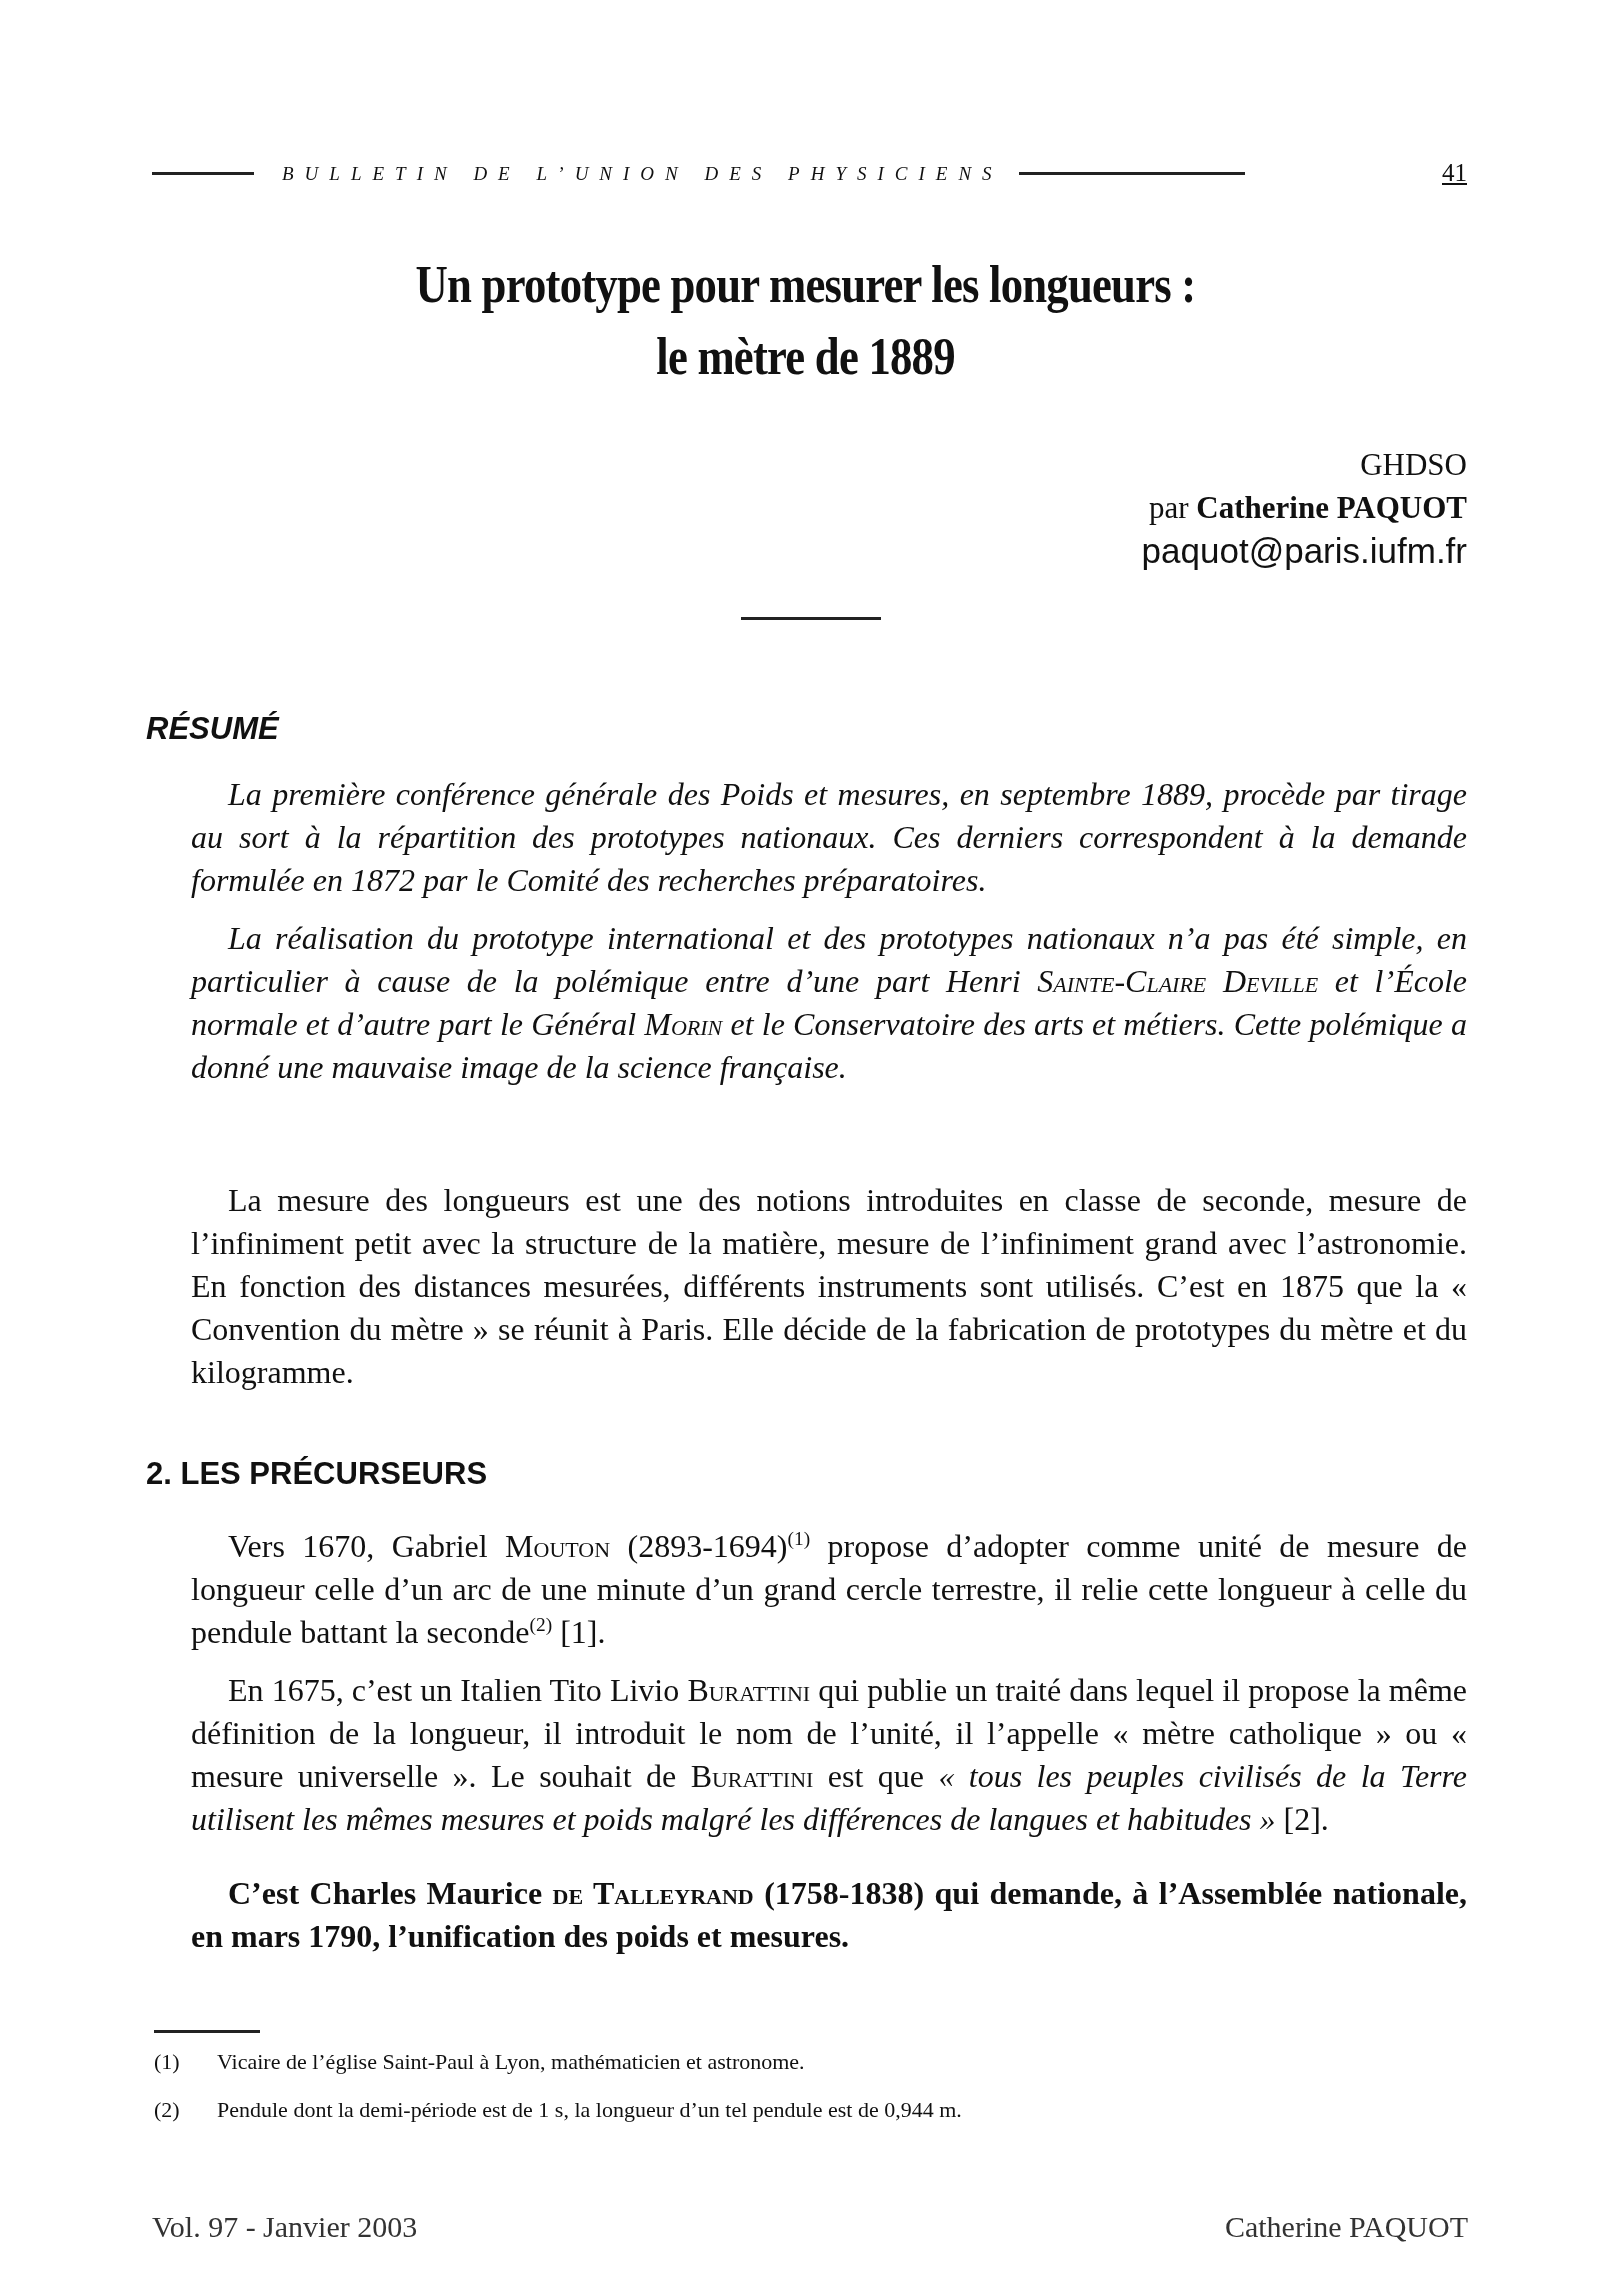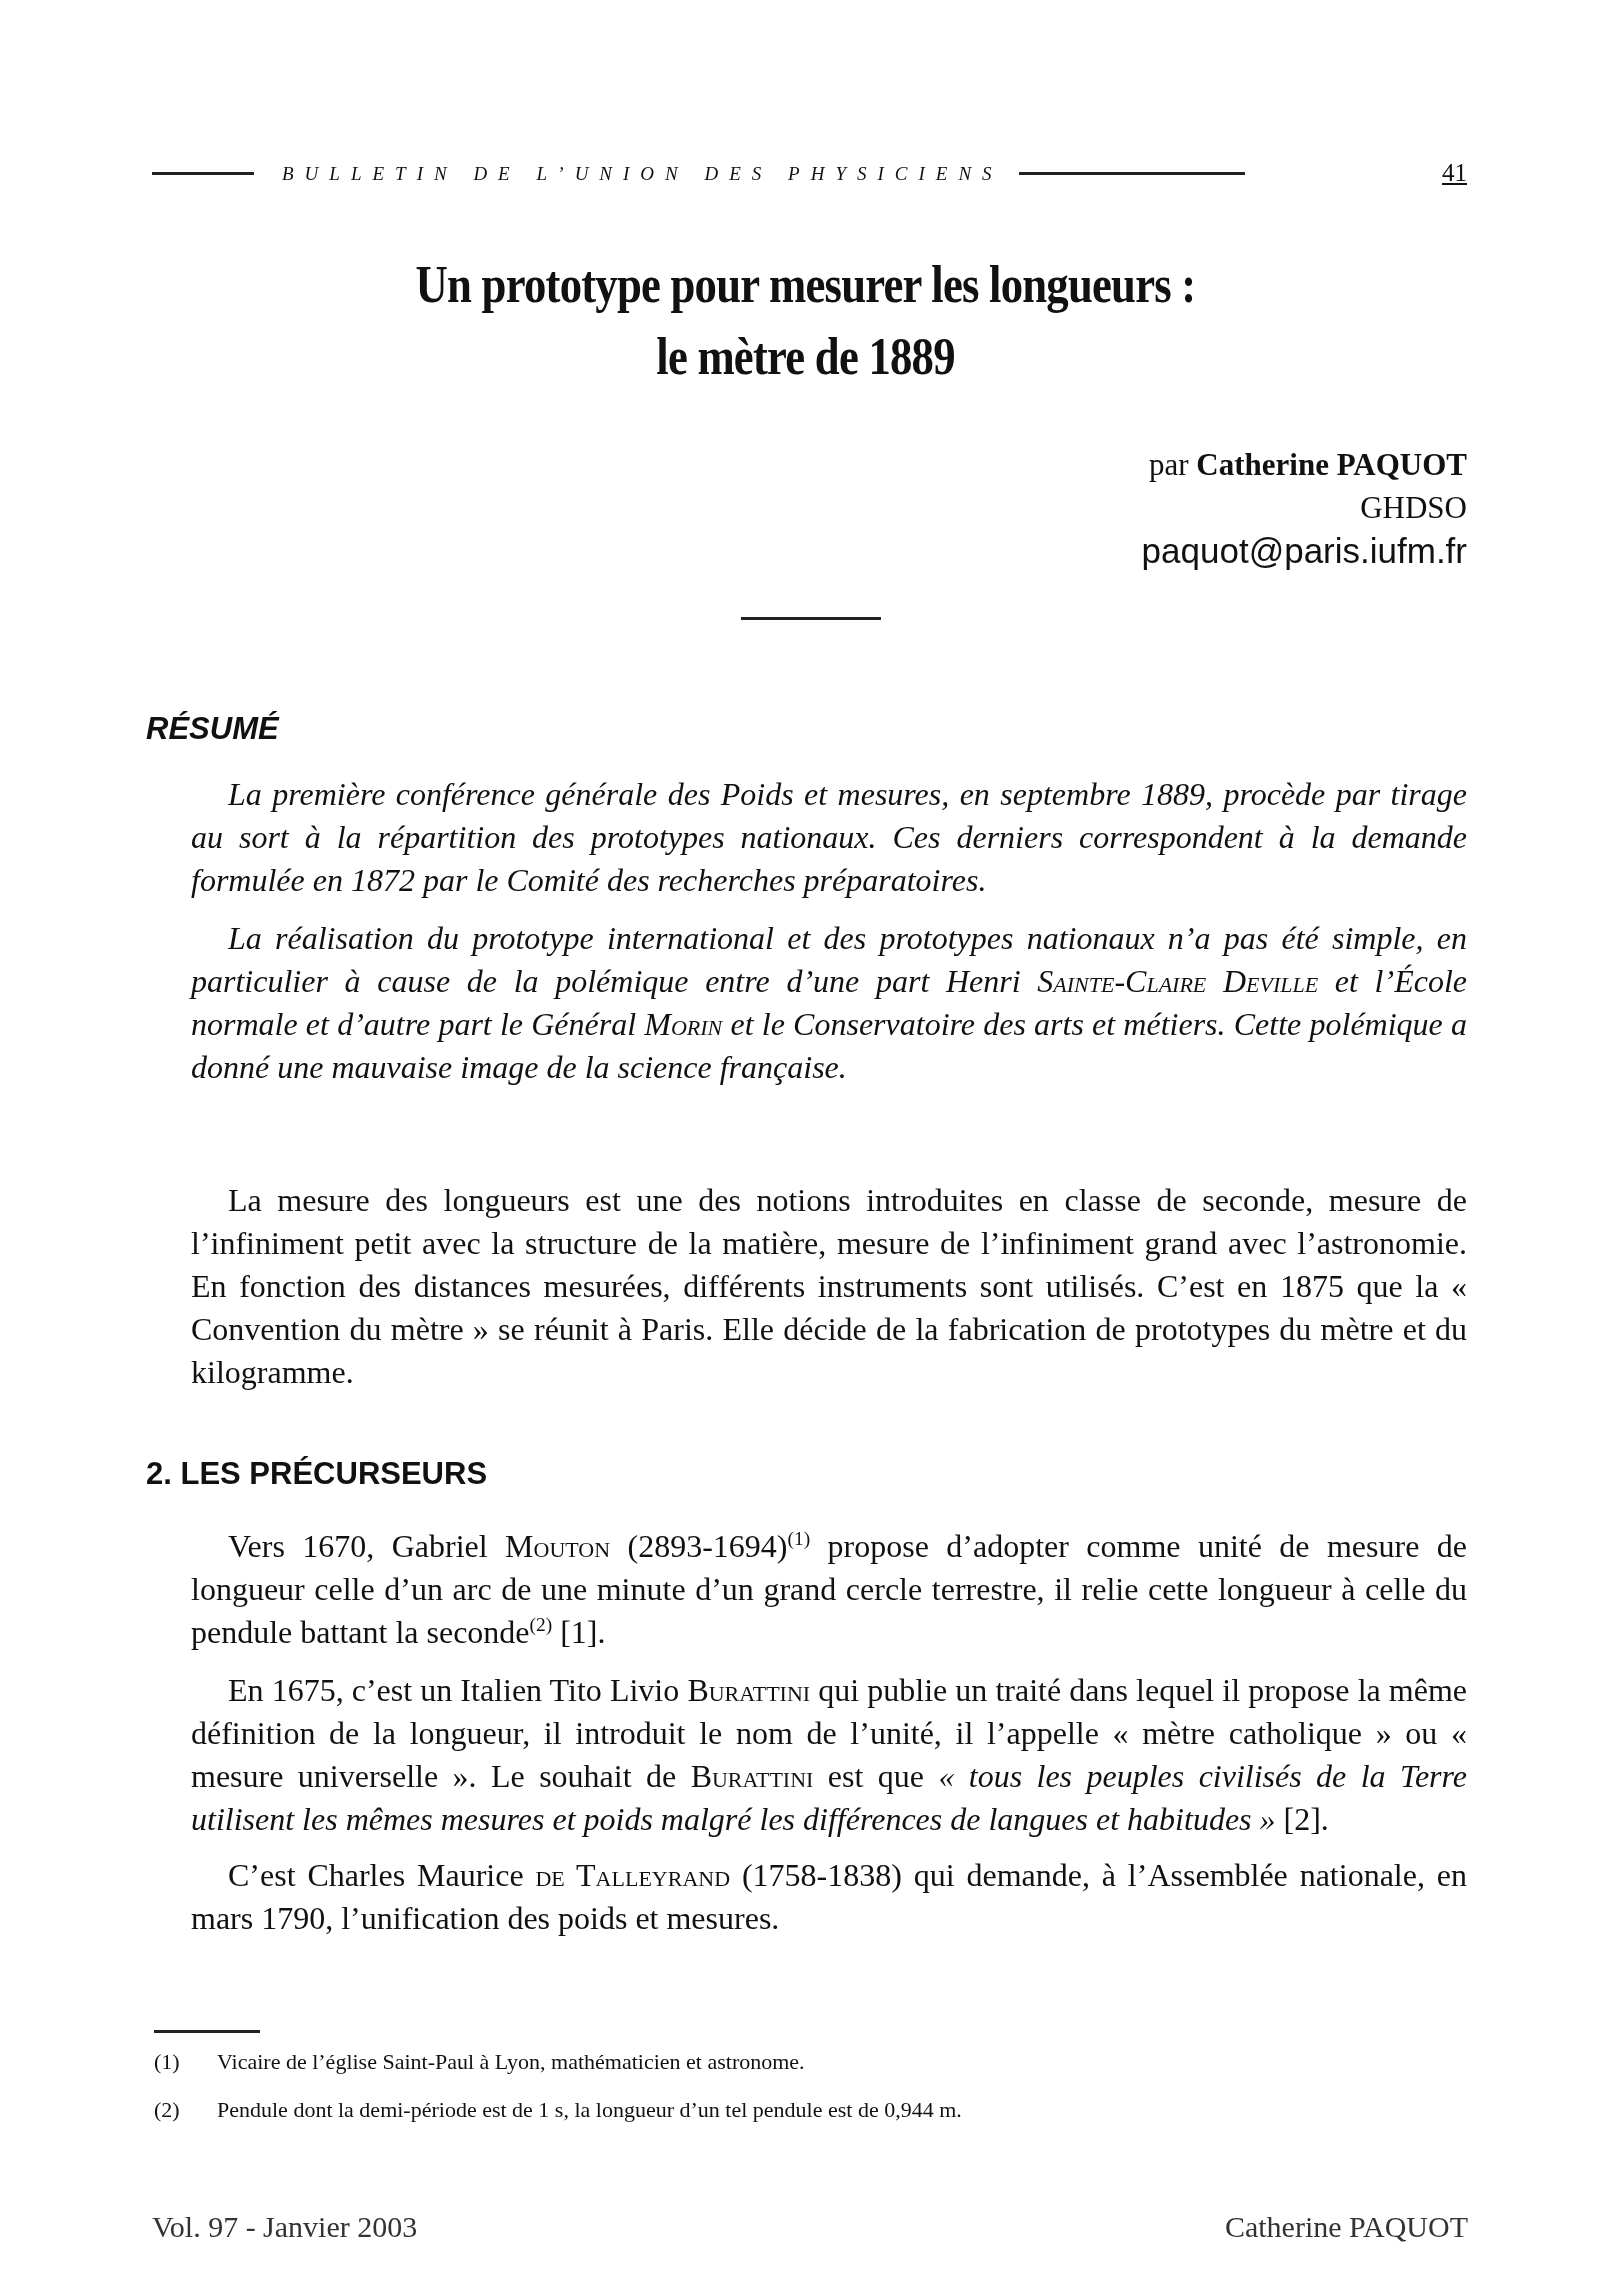--- a/index.html
+++ b/index.html
@@ -47,25 +47,25 @@
   <div class="rule right"></div>
   <span class="page-num">41</span>
 </div>
 
 <div class="title">
   <div>Un prototype pour mesurer les longueurs :</div>
   <div>le mètre de 1889</div>
 </div>
 
 <div class="byline">
+  <div>GHDSO</div>
   <div>
     <span>par</span>
     <span class="name">Catherine PAQUOT</span>
   </div>
-  <div>GHDSO</div>
   <div class="email">paquot@paris.iufm.fr</div>
 </div>
 
 <div class="sep"></div>
 
 <div class="section-h resume-h">RÉSUMÉ</div>
 
 <div class="text" style="top:773px; left:191px; width:1276px;">
   <p class="abs">La première conférence générale des Poids et mesures, en septembre 1889, procède par tirage au sort à la répartition des prototypes nationaux. Ces derniers correspondent à la demande formulée en 1872 par le Comité des recherches préparatoires.</p>
   <p class="abs" style="margin-top:14.8px;"><span>La réalisation du prototype international et des prototypes nationaux n’a pas été simple, en particulier à cause de la polémique entre d’une part Henri </span><span class="sc">Sainte-Claire Deville</span><span> et l’École normale et d’autre part le Général </span><span class="sc">Morin</span><span> et le Conservatoire des arts et métiers. Cette polémique a donné une mauvaise image de la science française.</span></p>
@@ -73,21 +73,21 @@
 
 <div class="text" style="top:1179px;">
   <p>La mesure des longueurs est une des notions introduites en classe de seconde, mesure de l’infiniment petit avec la structure de la matière, mesure de l’infiniment grand avec l’astronomie. En fonction des distances mesurées, différents instruments sont utilisés. C’est en 1875 que la « Convention du mètre » se réunit à Paris. Elle décide de la fabrication de prototypes du mètre et du kilogramme.</p>
 </div>
 
 <div class="section-h s1-h">2. LES PRÉCURSEURS</div>
 
 <div class="text" style="top:1525px;">
   <p><span>Vers 1670, Gabriel </span><span class="sc">Mouton</span><span> (2893-1694)</span><sup>(1)</sup><span> propose d’adopter comme unité de mesure de longueur celle d’un arc de une minute d’un grand cercle terrestre, il relie cette longueur à celle du pendule battant la seconde</span><sup>(2)</sup><span> [1].</span></p>
   <p style="margin-top:14.8px;"><span>En 1675, c’est un Italien Tito Livio </span><span class="sc">Burattini</span><span> qui publie un traité dans lequel il propose la même définition de la longueur, il introduit le nom de l’unité, il l’appelle « mètre catholique » ou « mesure universelle ». Le souhait de </span><span class="sc">Burattini</span><span> est que </span><em>« tous les peuples civilisés de la Terre utilisent les mêmes mesures et poids malgré les différences de langues et habitudes »</em><span> [2].</span></p>
-  <p style="margin-top:13px;"><span>C’est Charles Maurice </span><span class="sc">de Talleyrand</span><span> (1758-1838) qui demande, à l’Assemblée nationale, en mars 1790, l’unification des poids et mesures.</span></p>
+  <p style="margin-top:31px;font-weight:bold;"><span>C’est Charles Maurice </span><span class="sc">de Talleyrand</span><span> (1758-1838) qui demande, à l’Assemblée nationale, en mars 1790, l’unification des poids et mesures.</span></p>
 </div>
 
 <div class="fn-rule"></div>
 <div class="footnote" style="top:2049px;">
   <span class="num">(1)</span>
   <span>Vicaire de l’église Saint-Paul à Lyon, mathématicien et astronome.</span>
 </div>
 <div class="footnote" style="top:2097px;">
   <span class="num">(2)</span>
   <span>Pendule dont la demi-période est de 1 s, la longueur d’un tel pendule est de 0,944 m.</span>

